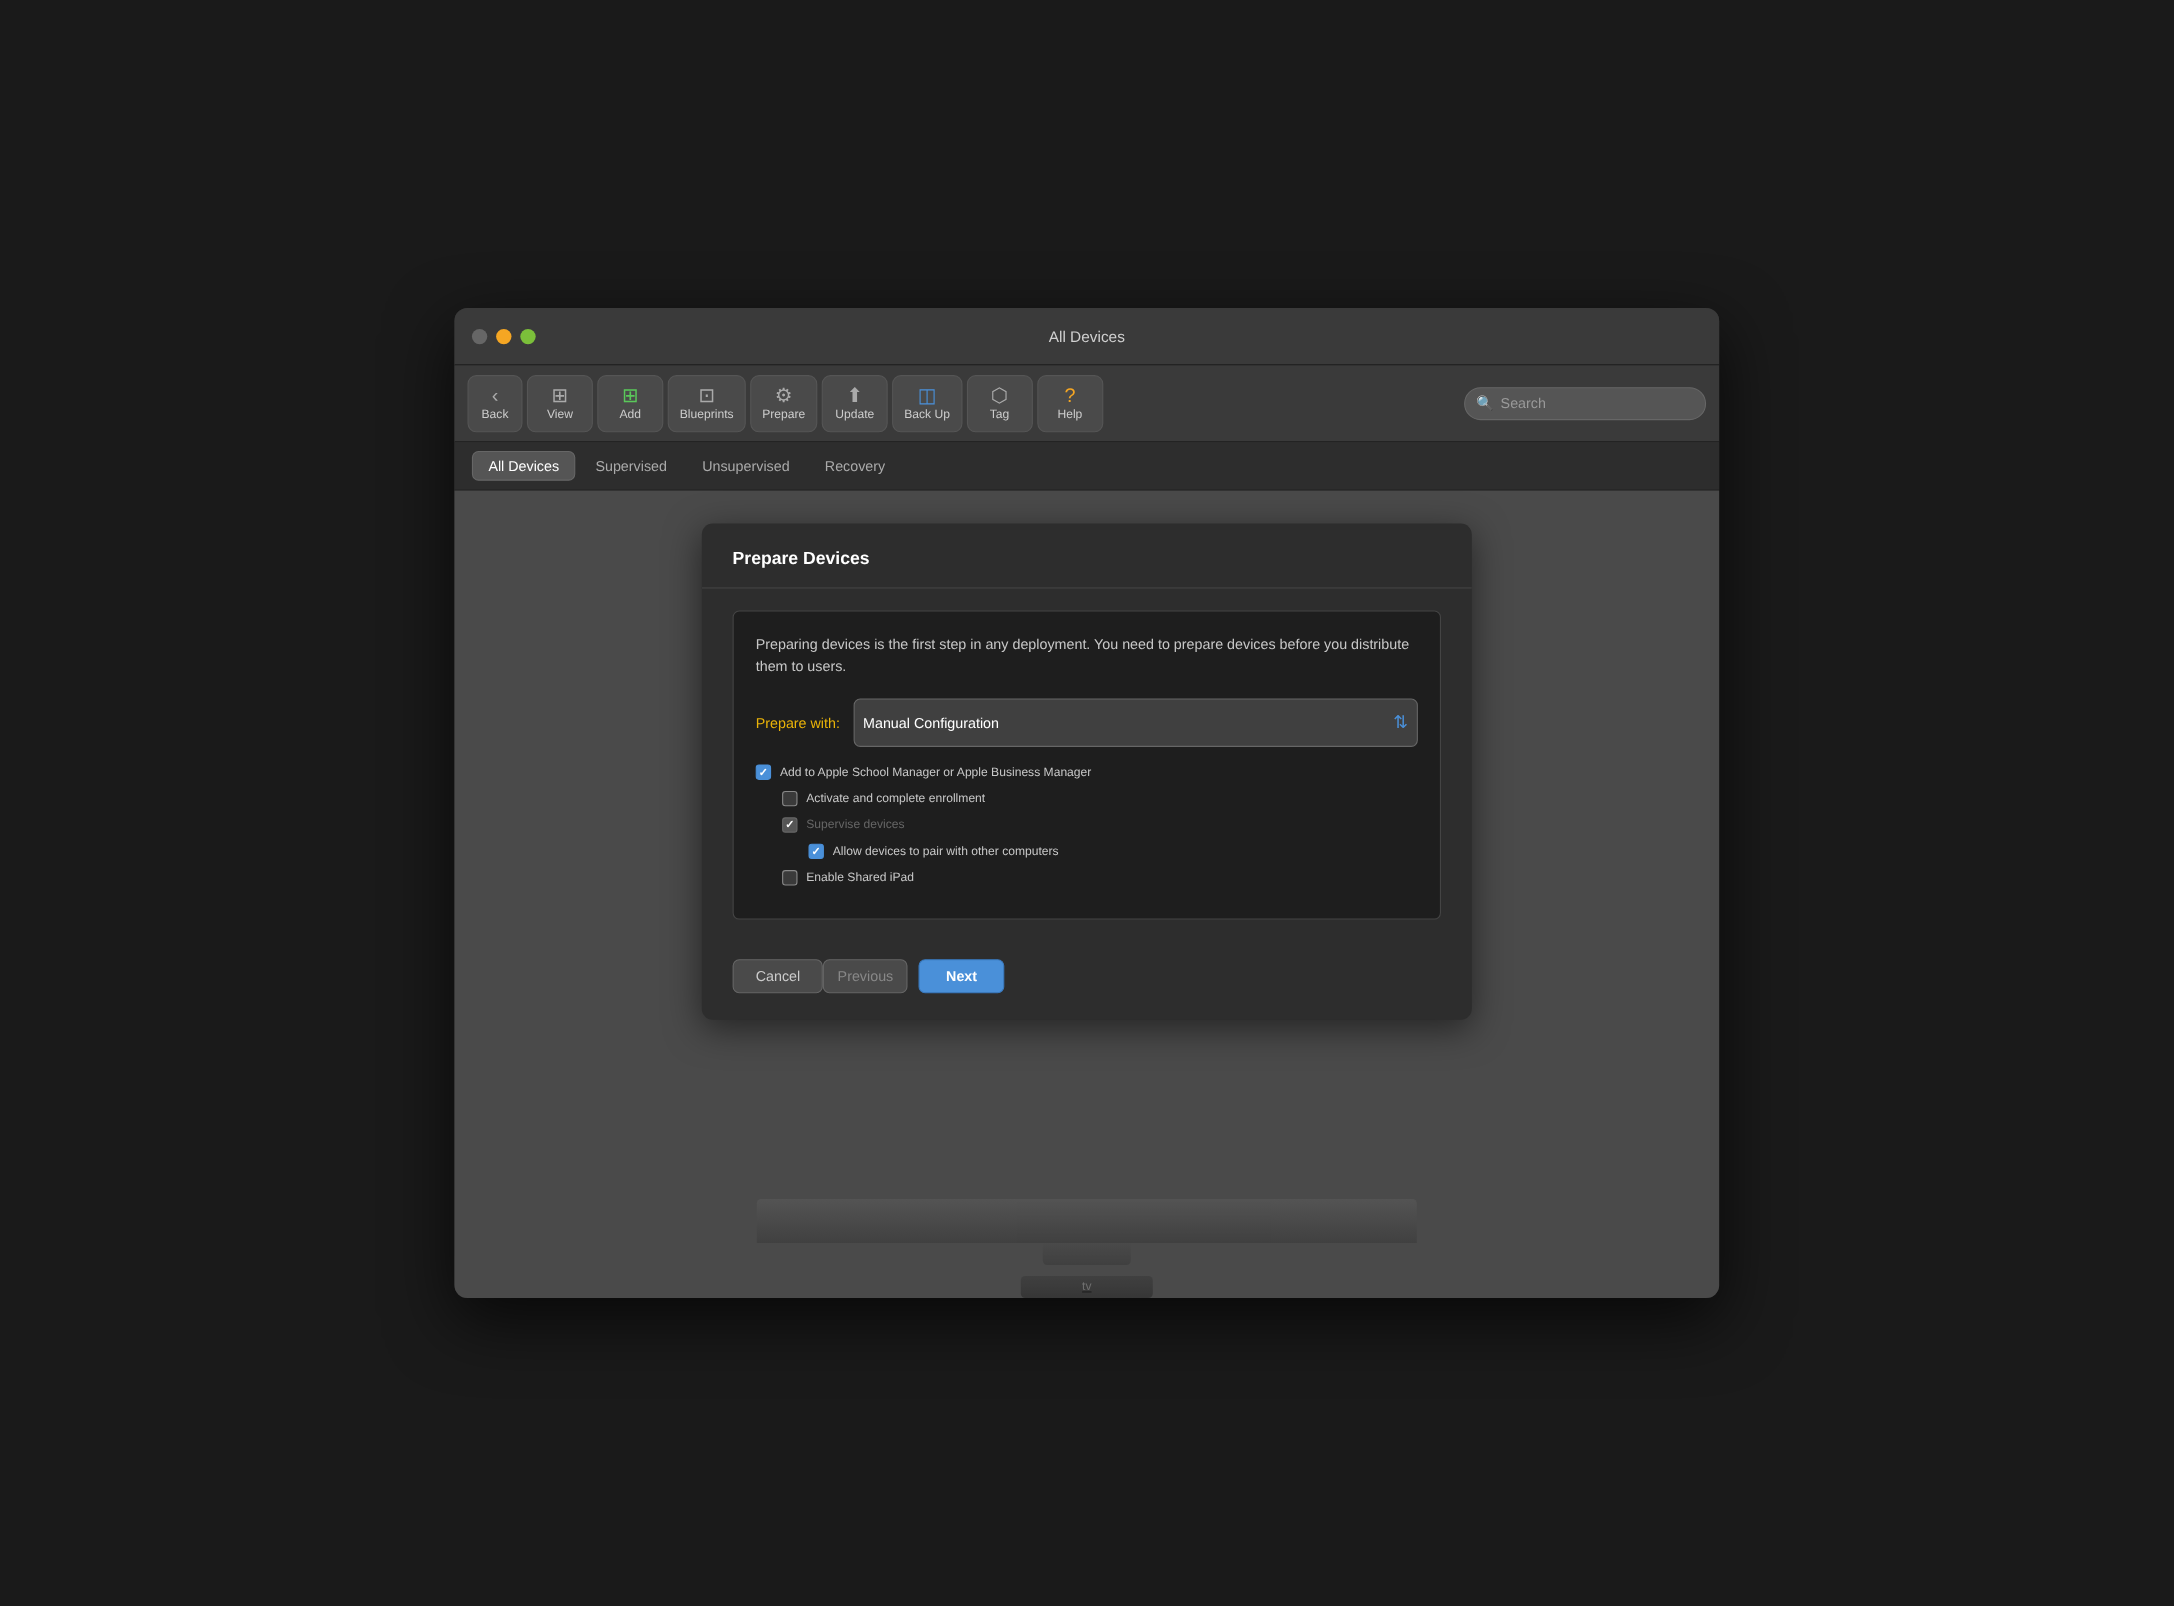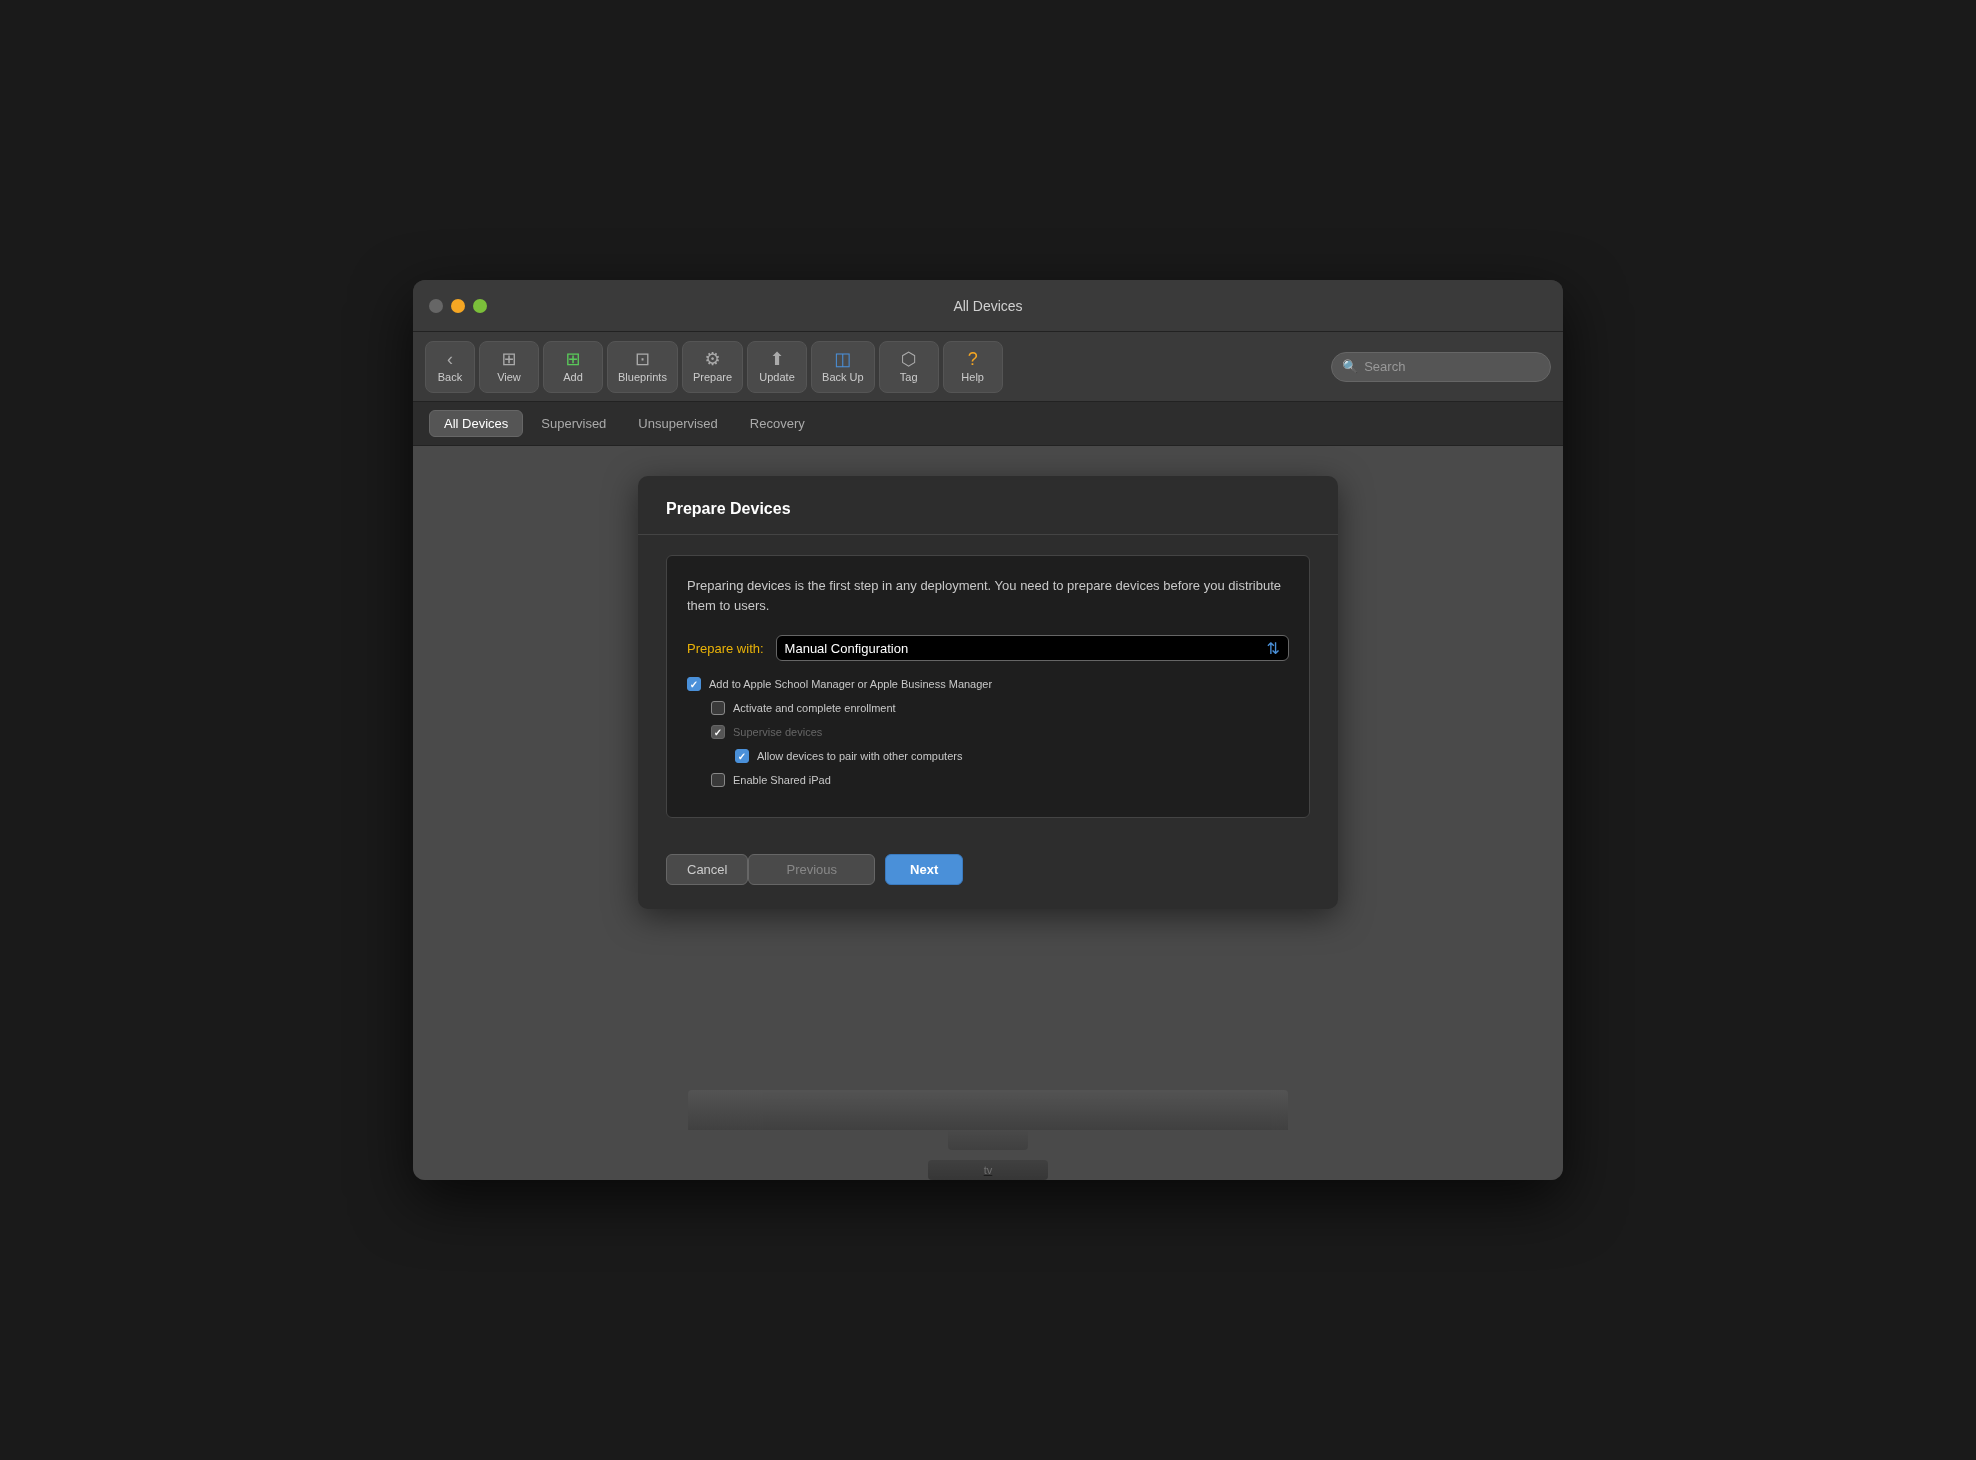--- a/index.html
+++ b/index.html
@@ -235,24 +235,24 @@
     }
 
     .prepare-with-label {
       color: #eab308;
       font-size: 13px;
       white-space: nowrap;
     }
 
     .dropdown-select {
       flex: 1;
-      background: #000000;
+      background: #404040;
       border: 1px solid #666;
       border-radius: 6px;
-      height: 26px;
+      height: 44px;
       display: flex;
       align-items: center;
       justify-content: space-between;
       padding: 0 8px;
       cursor: pointer;
       color: #fff;
       font-size: 13px;
       gap: 17px;
     }
 
@@ -332,21 +332,21 @@
       display: flex;
       gap: 10px;
     }
 
     .btn-previous {
       background: #4a4a4a;
       border: 1px solid #666;
       border-radius: 6px;
       color: #888;
       font-size: 13px;
-      padding: 7px 37px;
+      padding: 7px 12px;
       cursor: pointer;
     }
 
     .btn-next {
       background: #4a90d9;
       border: 1px solid #3a7abf;
       border-radius: 6px;
       color: #fff;
       font-size: 13px;
       font-weight: 600;

